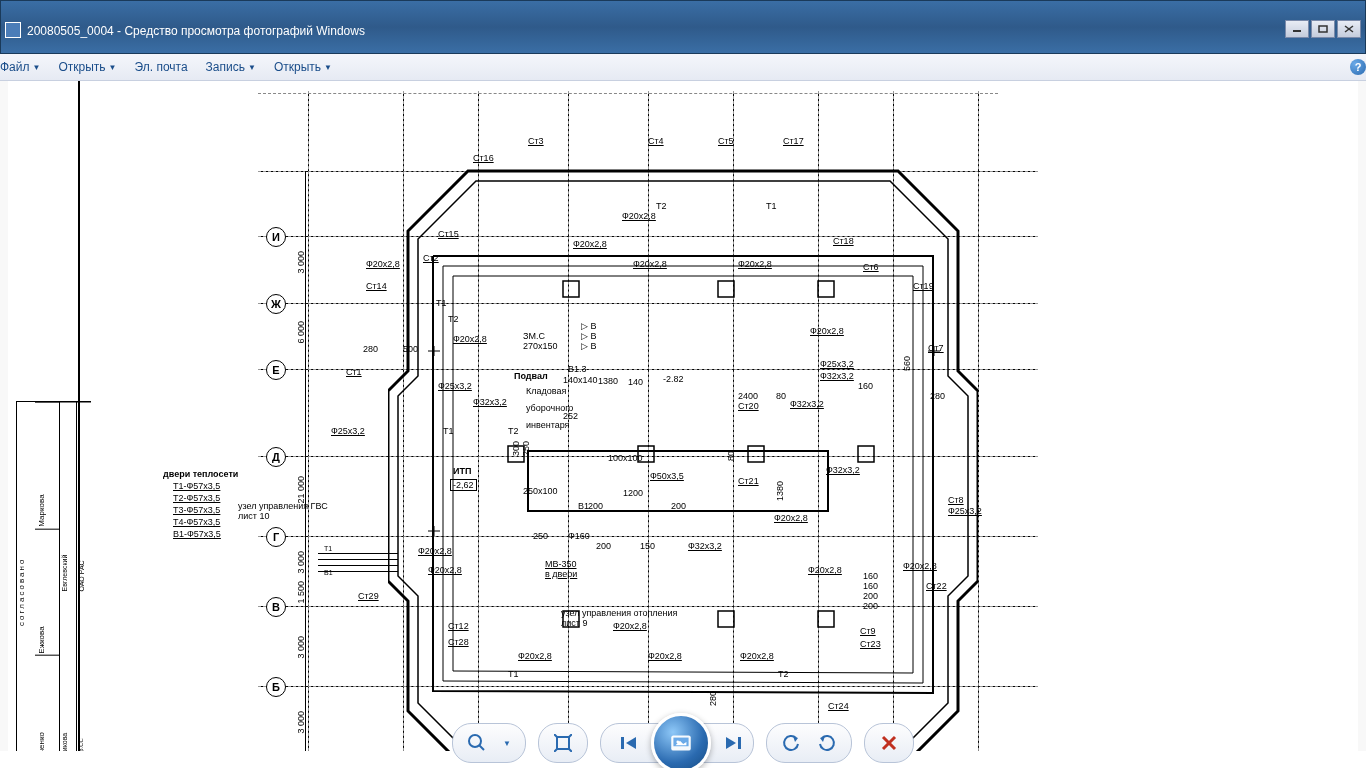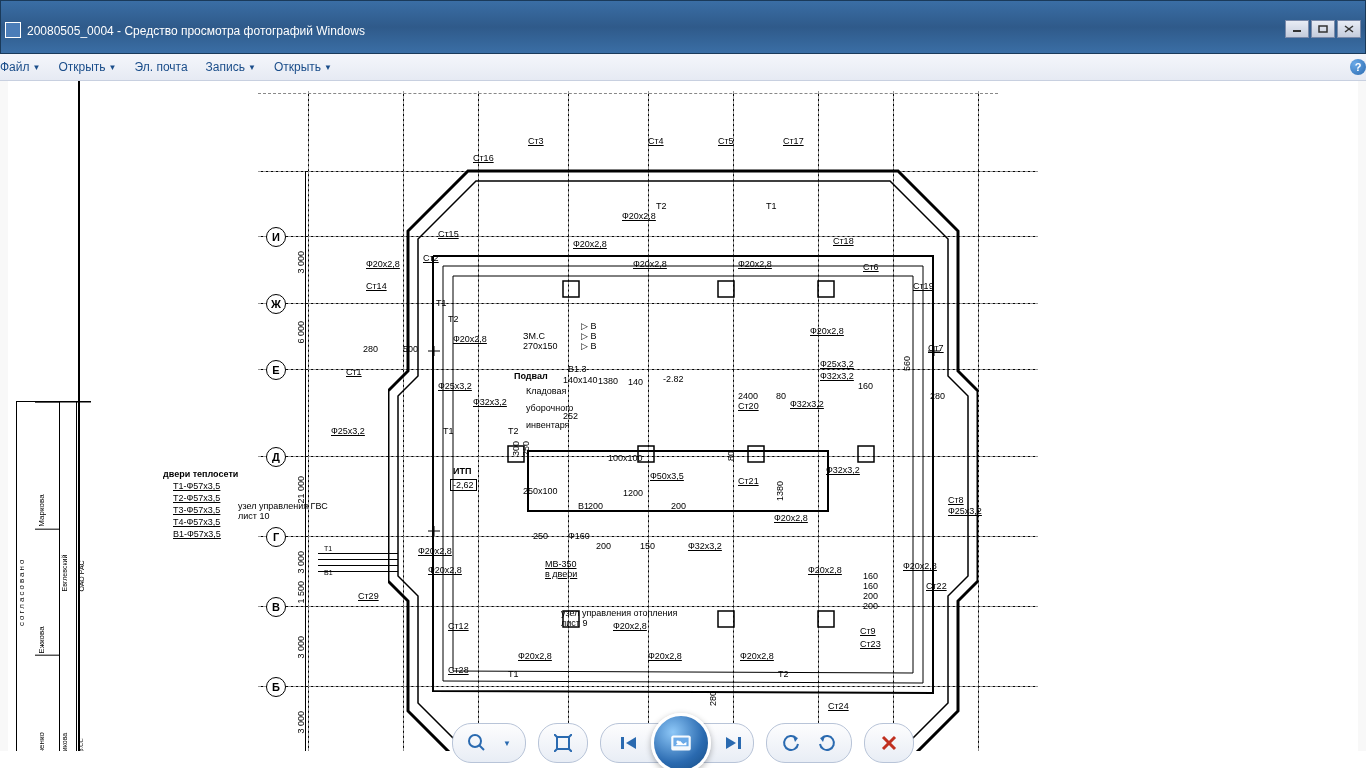--- a/index.html
+++ b/index.html
@@ -170,21 +170,21 @@
     <div class="lbl ul" style="left:730px;top:395px">Ст21</div>
     <div class="lbl ul" style="left:940px;top:414px">Ст8</div>
     <div class="lbl ul" style="left:918px;top:500px">Ст22</div>
     <div class="lbl ul" style="left:852px;top:545px">Ст9</div>
     <div class="lbl ul" style="left:852px;top:558px">Ст23</div>
     <div class="lbl ul" style="left:820px;top:620px">Ст24</div>
     <div class="lbl ul" style="left:685px;top:668px">Ст25</div>
 
     <div class="lbl ul" style="left:545px;top:645px">Ст11</div>
     <div class="lbl ul" style="left:440px;top:540px">Ст12</div>
-    <div class="lbl ul" style="left:440px;top:584px">Ст28</div>
+    <div class="lbl ul" style="left:440px;top:556px">Ст28</div>
     <div class="lbl ul" style="left:350px;top:510px">Ст29</div>
 
     <div class="lbl ul" style="left:358px;top:178px">Ф20x2,8</div>
     <div class="lbl ul" style="left:565px;top:158px">Ф20x2,8</div>
     <div class="lbl ul" style="left:614px;top:130px">Ф20x2,8</div>
     <div class="lbl ul" style="left:625px;top:178px">Ф20x2,8</div>
     <div class="lbl ul" style="left:730px;top:178px">Ф20x2,8</div>
     <div class="lbl ul" style="left:445px;top:253px">Ф20x2,8</div>
     <div class="lbl ul" style="left:802px;top:245px">Ф20x2,8</div>
     <div class="lbl ul" style="left:430px;top:300px">Ф25x3,2</div>

